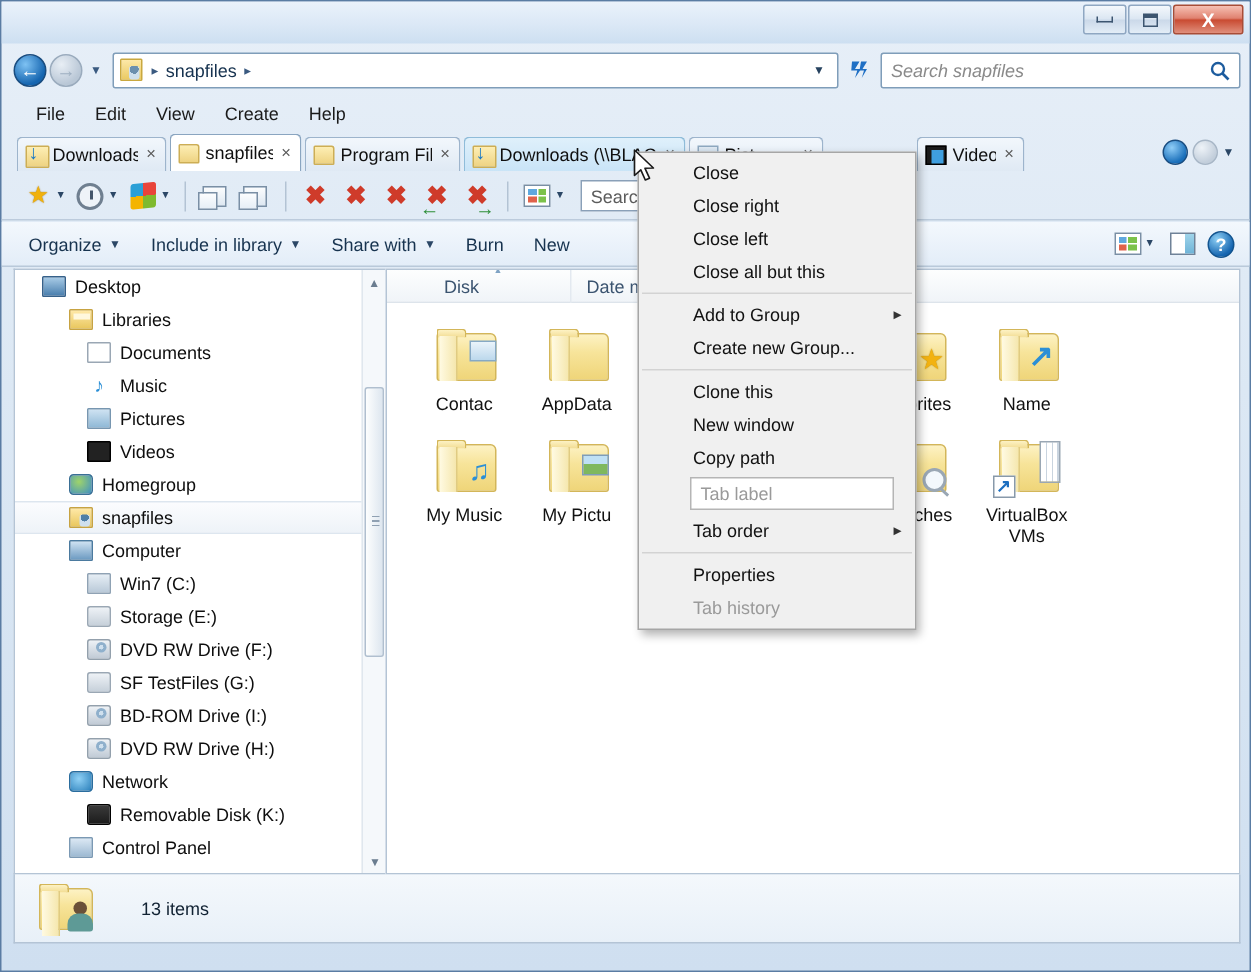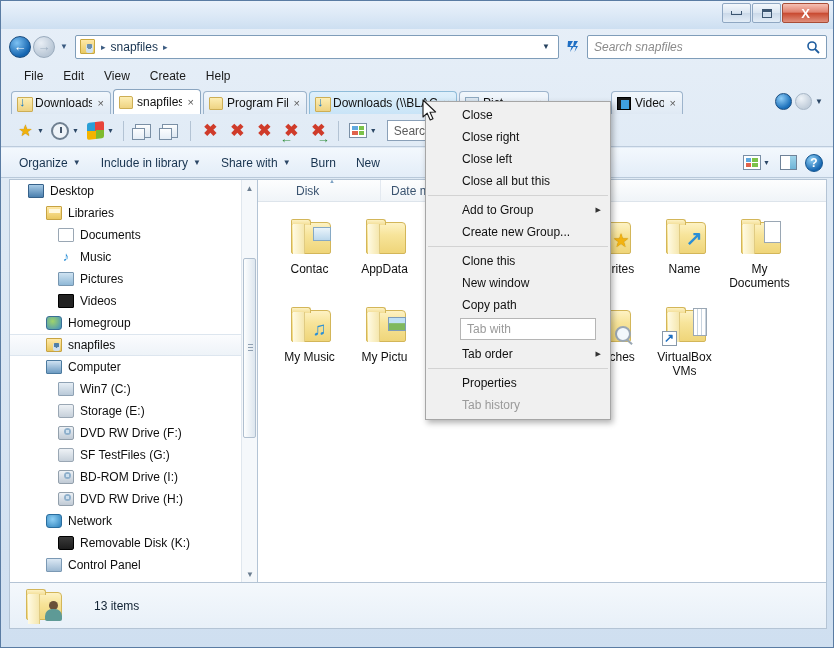--- a/index.html
+++ b/index.html
@@ -599,27 +599,20 @@
               </div>
               <div class="flabel">Favorites</div>
             </div>
             <div class="fcell">
               <div class="ficon">
                 <div class="folder"></div>
                 <span class="ov arrow">↗</span>
               </div>
               <div class="flabel">Name</div>
             </div>
-            <div class="fcell">
-              <div class="ficon">
-                <div class="folder"></div>
-                <span class="ov page"></span>
-              </div>
-              <div class="flabel">My Documents</div>
-            </div>
           </div>
           <div class="frow">
             <div class="fcell">
               <div class="ficon">
                 <div class="folder"></div>
                 <span class="ov note">♫</span>
               </div>
               <div class="flabel">My Music</div>
             </div>
             <div class="fcell">
@@ -668,21 +661,21 @@
       <div class="mrow">Close left</div>
       <div class="mrow">Close all but this</div>
       <div class="msep"></div>
       <div class="mrow msub">Add to Group</div>
       <div class="mrow">Create new Group...</div>
       <div class="msep"></div>
       <div class="mrow">Clone this</div>
       <div class="mrow">New window</div>
       <div class="mrow">Copy path</div>
       <div id="tablabelinput">
-        <span>Tab with</span>
+        <span>Tab label</span>
       </div>
       <div class="mrow msub">Tab order</div>
       <div class="msep"></div>
       <div class="mrow">Properties</div>
       <div class="mrow dis">Tab history</div>
     </div>
 
   <svg id="cursor" width="18" height="26" viewBox="0 0 18 26">
     <path d="M1 1 L1 18 L5.2 14.2 L8.2 21 L11 19.8 L8 13.2 L13.6 13 Z" fill="#ffffff" stroke="#1a1a1a" stroke-width="1.1" stroke-linejoin="round"></path>
   </svg>

